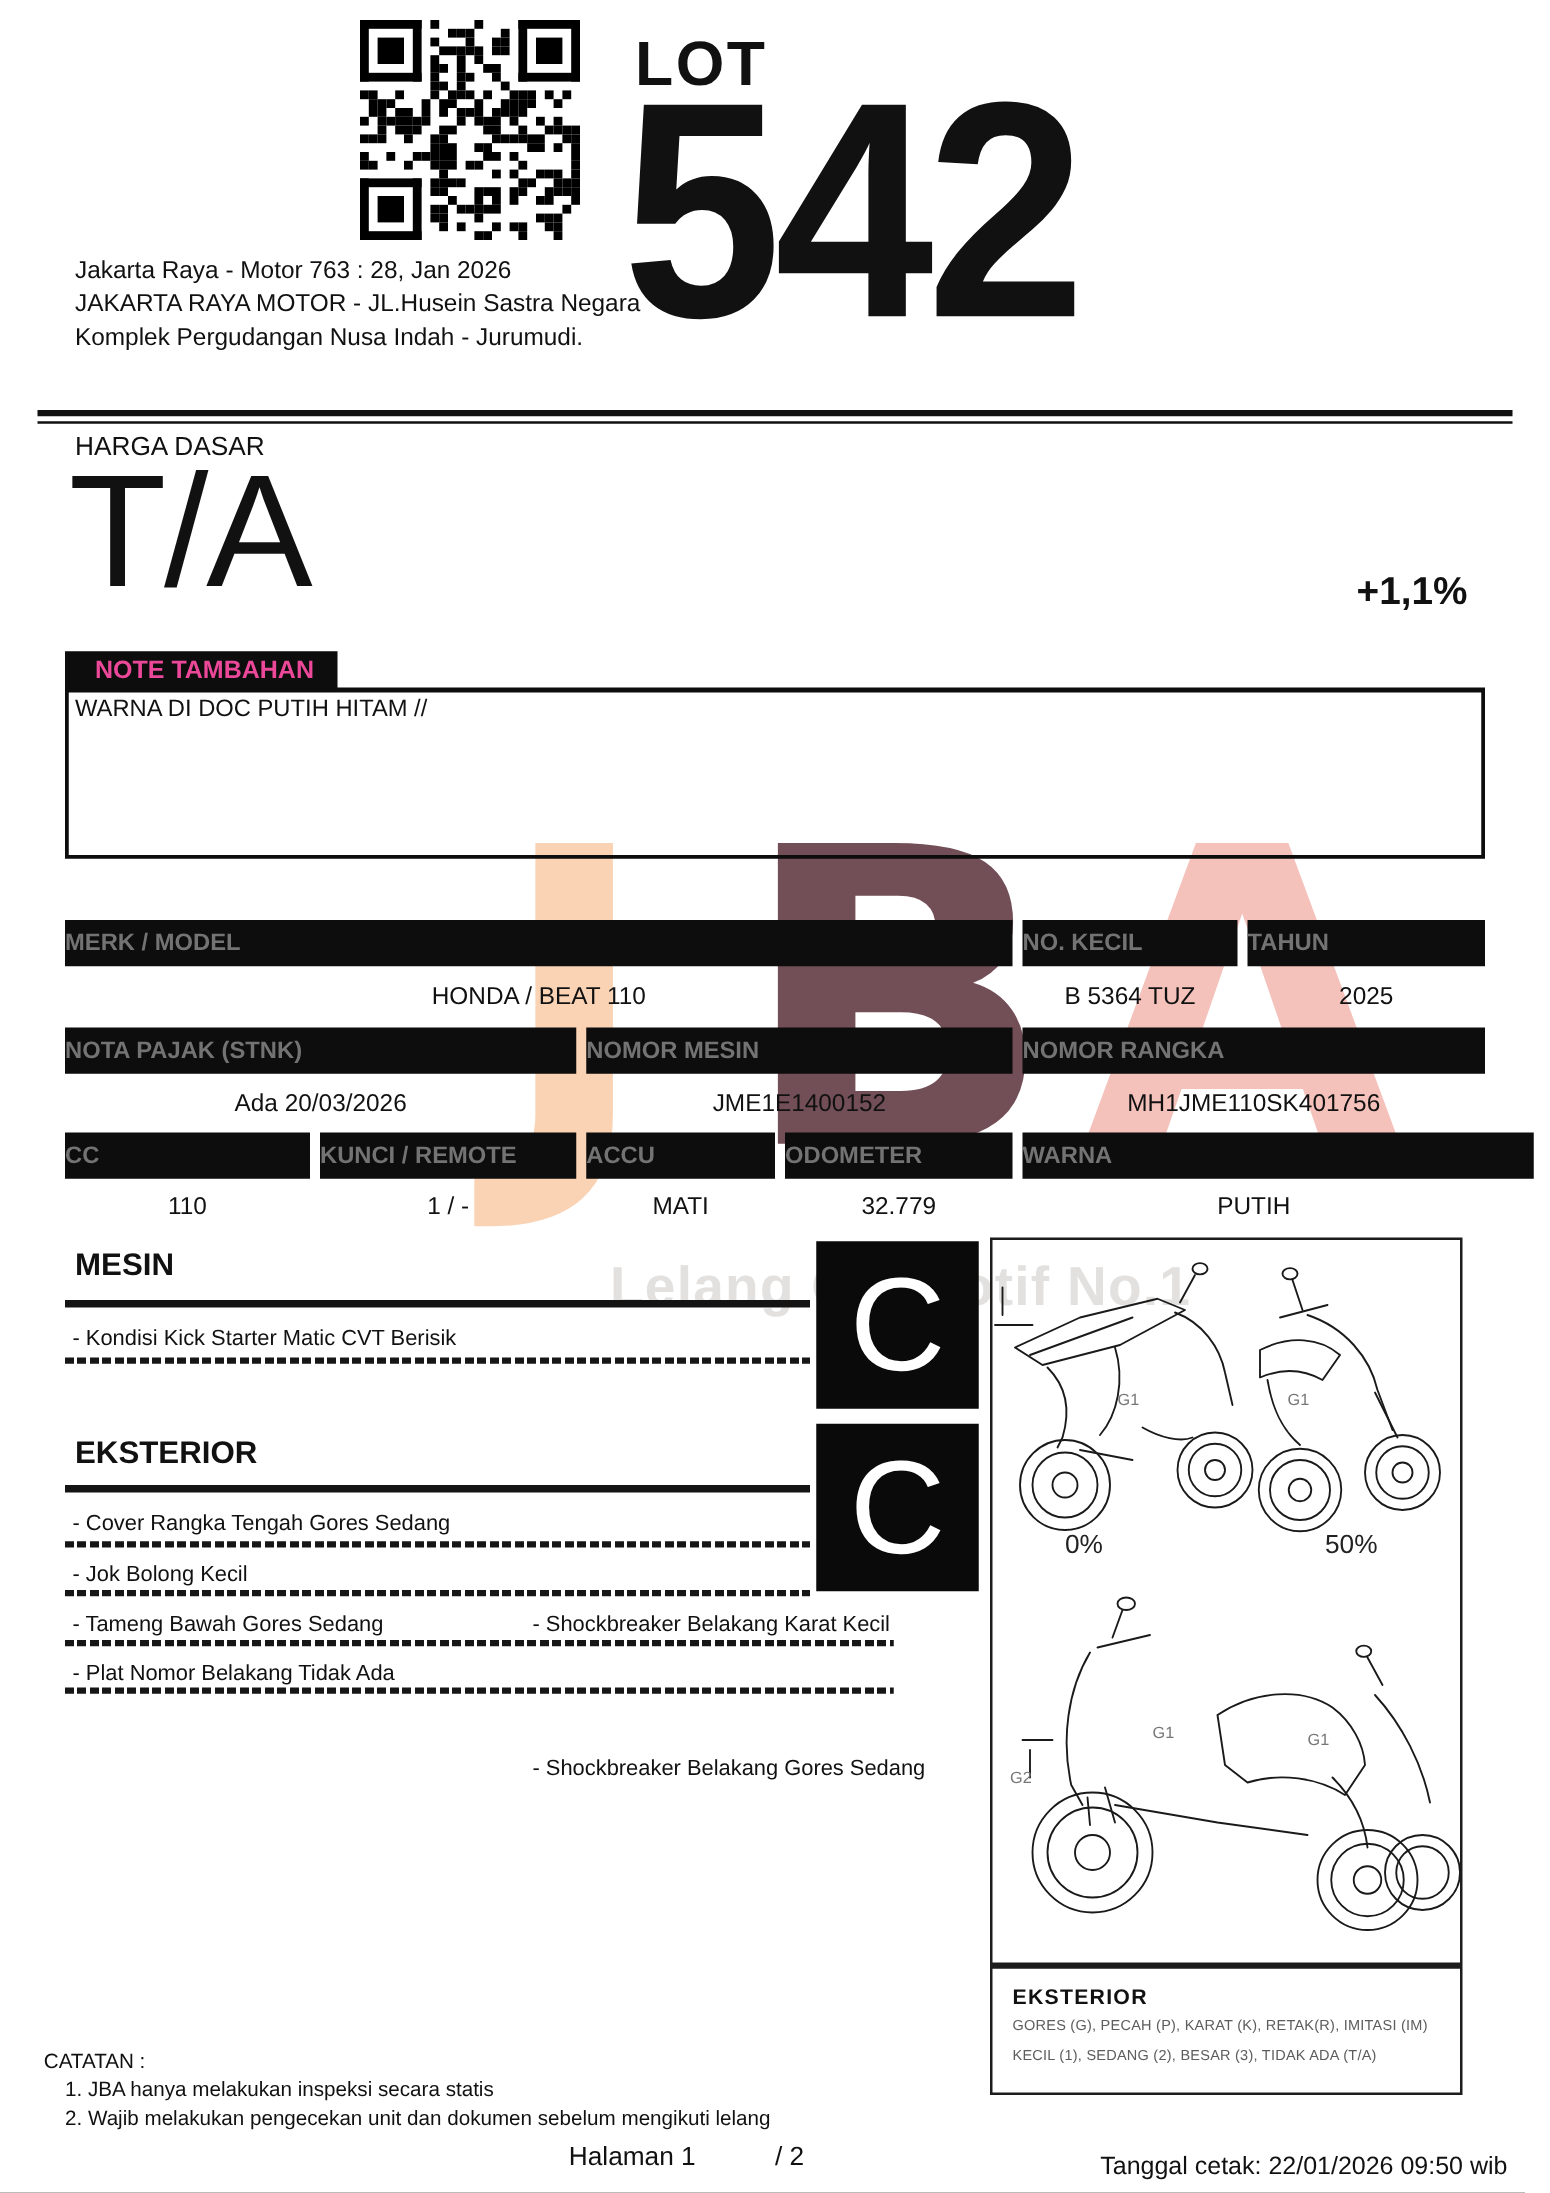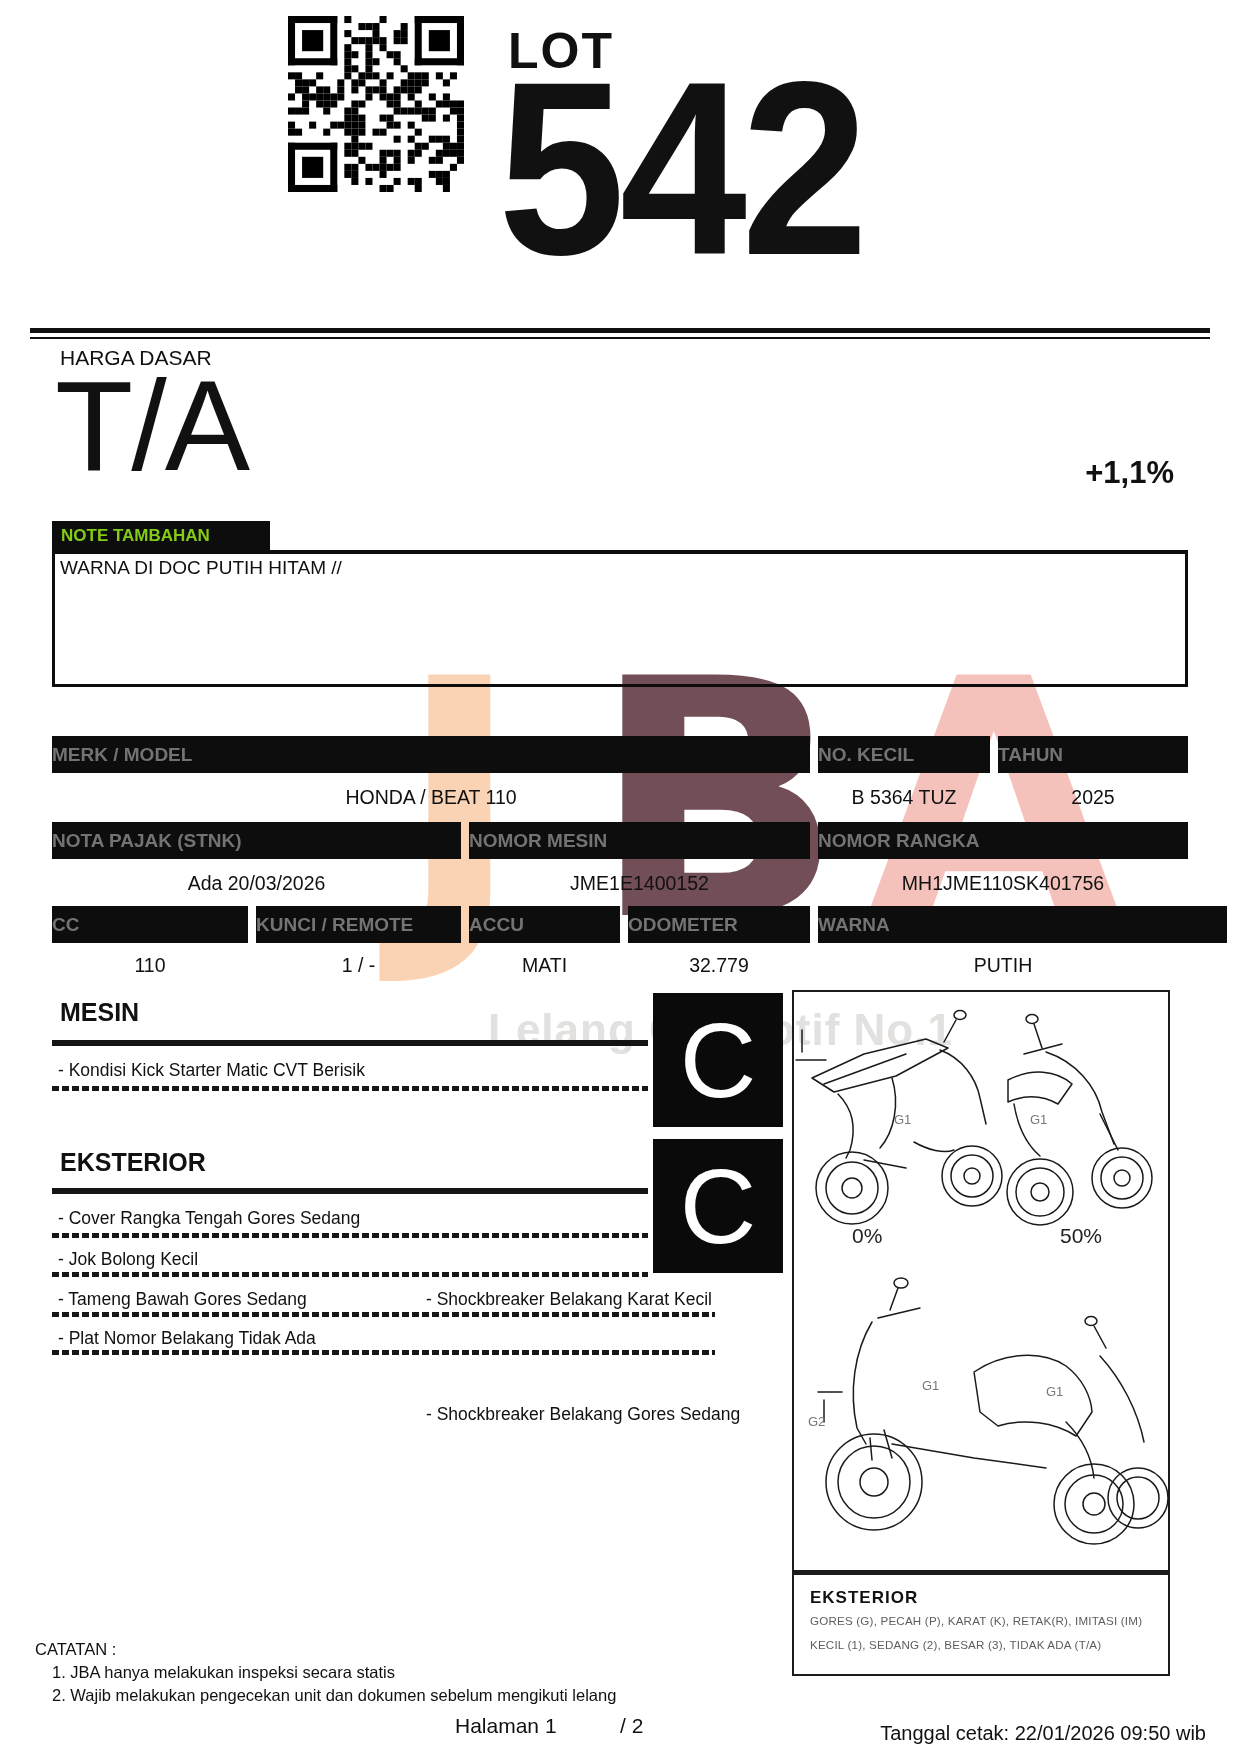--- a/index.html
+++ b/index.html
@@ -26,22 +26,22 @@
                 transform:scaleX(0.93); transform-origin:left top; letter-spacing:-6px; }
   .addr { left:60px; top:203px; font-size:19.5px; line-height:27px; }
 
   .rule1 { left:30px; top:328px; width:1180px; height:5px; background:#111; }
   .rule2 { left:30px; top:337px; width:1180px; height:2px; background:#111; }
 
   .harga-label { left:60px; top:346px; font-size:21px; }
   .ta-value { left:55px; top:352px; font-size:128px; font-weight:400; letter-spacing:-2px; }
   .pct { right:66px; top:455px; font-size:31px; font-weight:bold; }
 
-  .note-tab { left:52px; top:521px; width:218px; height:30px; background:#0d0d0d; color:#84cc16;
-              font-size:17px; font-weight:bold; line-height:30px; padding-left:9px; z-index:2; }
+  .note-tab { left:52px; top:521px; width:218px; height:30px; background:#0d0d0d; color:#ec4899;
+              font-size:20px; font-weight:bold; line-height:30px; padding-left:24px; z-index:2; }
   .note-box { left:52px; top:550px; width:1136px; height:137px; border:3px solid #0d0d0d;
               border-top-width:4px; background:transparent; }
   .note-text { left:60px; top:557px; font-size:19px; }
 
   
   .hbar { background:#0d0d0d; color:#737373; font-size:19px; font-weight:bold; height:37px;
           line-height:37px; text-align:left; }
   .val { font-size:19.5px; text-align:center; height:30px; line-height:30px; }
 
   
@@ -299,20 +299,25 @@
       <rect x="24" y="0" width="1" height="7" fill="#000"></rect>
       <rect x="20" y="2" width="3" height="3" fill="#000"></rect>
       <rect x="0" y="18" width="7" height="1" fill="#000"></rect>
       <rect x="0" y="24" width="7" height="1" fill="#000"></rect>
       <rect x="0" y="18" width="1" height="7" fill="#000"></rect>
       <rect x="6" y="18" width="1" height="7" fill="#000"></rect>
       <rect x="2" y="20" width="3" height="3" fill="#000"></rect>
     </svg>
   <div class="abs lot-label">LOT</div>
   <div class="abs lot-number">542</div>
+  <div class="abs addr">
+    <div>Jakarta Raya - Motor 763 : 28, Jan 2026</div>
+    <div>JAKARTA RAYA MOTOR - JL.Husein Sastra Negara</div>
+    <div>Komplek Pergudangan Nusa Indah - Jurumudi.</div>
+  </div>
   <div class="abs rule1"></div>
   <div class="abs rule2"></div>
 
   <div class="abs harga-label">HARGA DASAR</div>
   <div class="abs ta-value">T/A</div>
   <div class="abs pct">+1,1%</div>
 
   <div class="abs note-tab">NOTE TAMBAHAN</div>
   <div class="abs note-box"></div>
   <div class="abs note-text">WARNA DI DOC PUTIH HITAM //</div>

